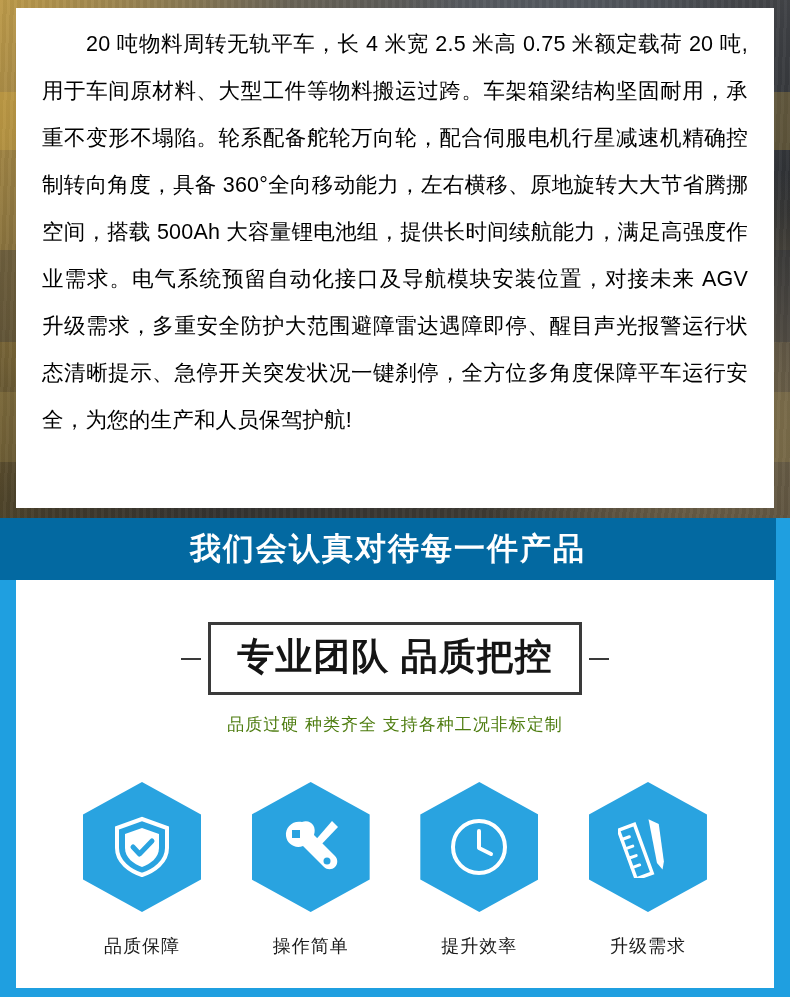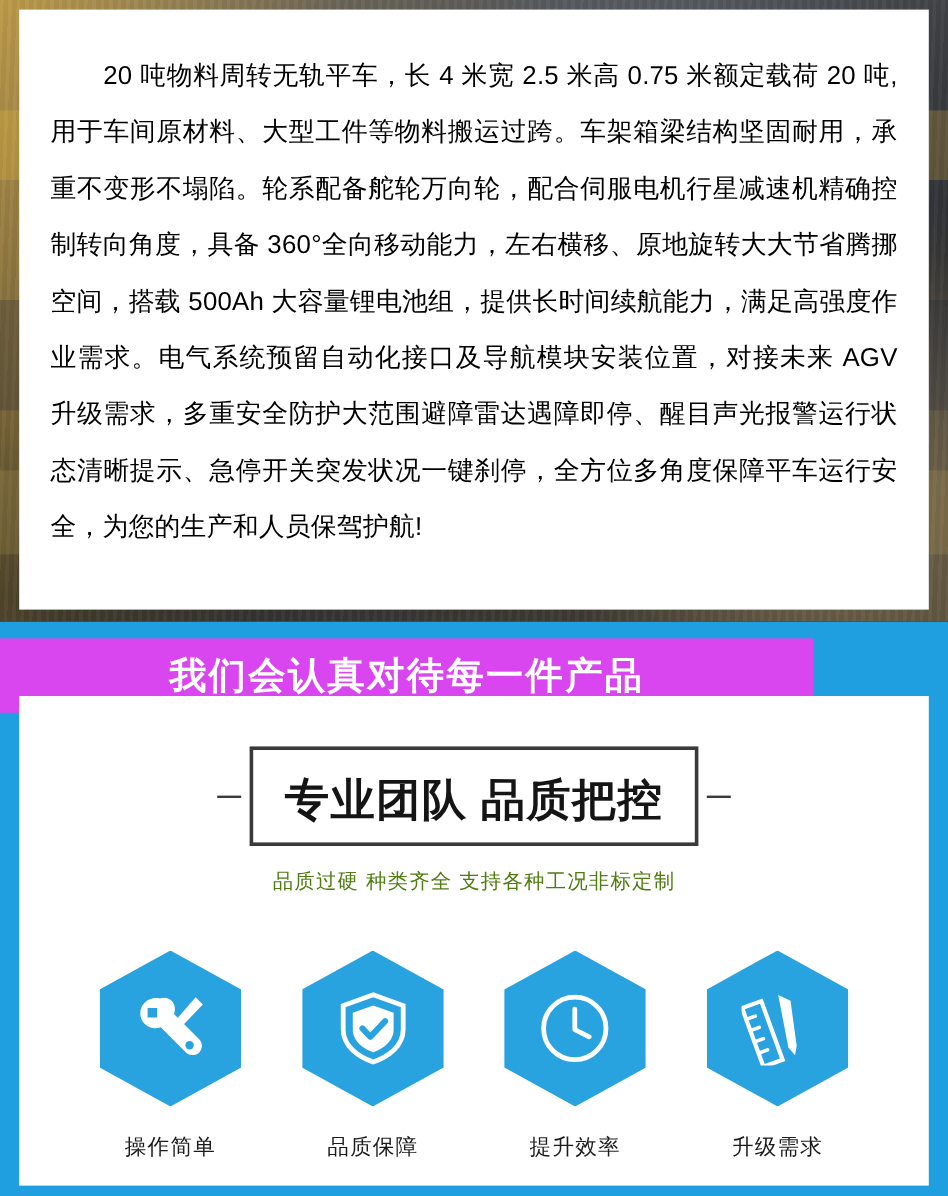--- a/index.html
+++ b/index.html
@@ -57,42 +57,41 @@
   .desc-bar.b3 { top: 392px; height: 70px; background: rgba(200,170,90,0.18); }
 
   .desc-white {
     position: absolute;
     left: 16px;
     top: 8px;
     width: 758px;
     height: 500px;
     background: #ffffff;
     box-sizing: border-box;
-    padding: 32px 26px 10px 26px;
+    padding: 13px 26px 10px 26px;
   }
   .desc-text {
     font-size: 21.5px;
     line-height: 47px;
     color: #000000;
     text-align: justify;
     text-justify: inter-ideograph;
     letter-spacing: 0.2px;
     font-family: "Liberation Sans", sans-serif;
   }
 
   
   .banner {
     position: relative;
-    width: 678px;
+    width: 776px;
     height: 62px;
-    background: #d946ef;
+    background: #0369a1;
     display: flex;
     align-items: center;
     justify-content: center;
-    margin-top: 14px;
   }
   .banner-title {
     color: #ffffff;
     font-size: 31px;
     font-weight: bold;
     letter-spacing: 2px;
     font-family: "Liberation Sans", sans-serif;
   }
 
   
@@ -111,21 +110,21 @@
     align-items: center;
     justify-content: center;
   }
   .rule {
     width: 20px;
     height: 2px;
     background: #3a3a3a;
   }
   .head-box {
     border: 3px solid #3a3a3a;
-    padding: 17px 26px 10px 26px;
+    padding: 7px 26px 10px 26px;
     margin: 0 7px;
   }
   .head-title {
     font-size: 37px;
     font-weight: bold;
     color: #151515;
     letter-spacing: 1px;
     white-space: nowrap;
     font-family: "Liberation Sans", sans-serif;
   }
@@ -198,41 +197,41 @@
       <span class="rule"></span>
     </div>
 
     <div class="head-sub">品质过硬 种类齐全 支持各种工况非标定制</div>
 
     <div class="hex-row">
 
       <div class="hex-item">
         <div class="hex">
           <span>
+            <svg width="58" height="62" viewBox="0 0 58 62">
+              <path d="M29 3 L54 12 L54 32 C54 46 41 55 29 59 C17 55 4 46 4 32 L4 12 Z" fill="none" stroke="#ffffff" stroke-width="4"></path>
+              <path d="M29 12 L46 18 L46 32 C46 42 37 48 29 51 C21 48 12 42 12 32 L12 18 Z" fill="#ffffff"></path>
+              <path d="M20 31 L26.5 38 L39 25" fill="none" stroke="#29a3e0" stroke-width="5" stroke-linecap="round" stroke-linejoin="round"></path>
+            </svg>
+          </span>
+        </div>
+        <div class="hex-label">品质保障</div>
+      </div>
+
+      <div class="hex-item">
+        <div class="hex">
+          <span>
             <svg width="62" height="60" viewBox="0 0 62 60">
               <path d="M22 5 C13 3 5 10 6 19 C7 27 15 32 23 29 L44 50 C47 53 52 53 55 50 C58 47 58 42 55 39 L34 18 C37 10 31 2 22 5 Z M12 13 L20 13 L20 21 L12 21 Z" fill="#ffffff"></path>
               <path d="M52 4 L58 10 L38 31 L30 34 L33 26 Z" fill="#ffffff"></path>
               <circle cx="47" cy="44" r="3.5" fill="#29a3e0"></circle>
             </svg>
           </span>
         </div>
         <div class="hex-label">操作简单</div>
-      </div>
-
-      <div class="hex-item">
-        <div class="hex">
-          <span>
-            <svg width="58" height="62" viewBox="0 0 58 62">
-              <path d="M29 3 L54 12 L54 32 C54 46 41 55 29 59 C17 55 4 46 4 32 L4 12 Z" fill="none" stroke="#ffffff" stroke-width="4"></path>
-              <path d="M29 12 L46 18 L46 32 C46 42 37 48 29 51 C21 48 12 42 12 32 L12 18 Z" fill="#ffffff"></path>
-              <path d="M20 31 L26.5 38 L39 25" fill="none" stroke="#29a3e0" stroke-width="5" stroke-linecap="round" stroke-linejoin="round"></path>
-            </svg>
-          </span>
-        </div>
-        <div class="hex-label">品质保障</div>
       </div>
 
       <div class="hex-item">
         <div class="hex">
           <span>
             <svg width="60" height="60" viewBox="0 0 60 60">
               <circle cx="30" cy="30" r="26" fill="none" stroke="#ffffff" stroke-width="4"></circle>
               <path d="M30 14 L30 31 L42 37" fill="none" stroke="#ffffff" stroke-width="4" stroke-linecap="round" stroke-linejoin="round"></path>
             </svg>
           </span>

